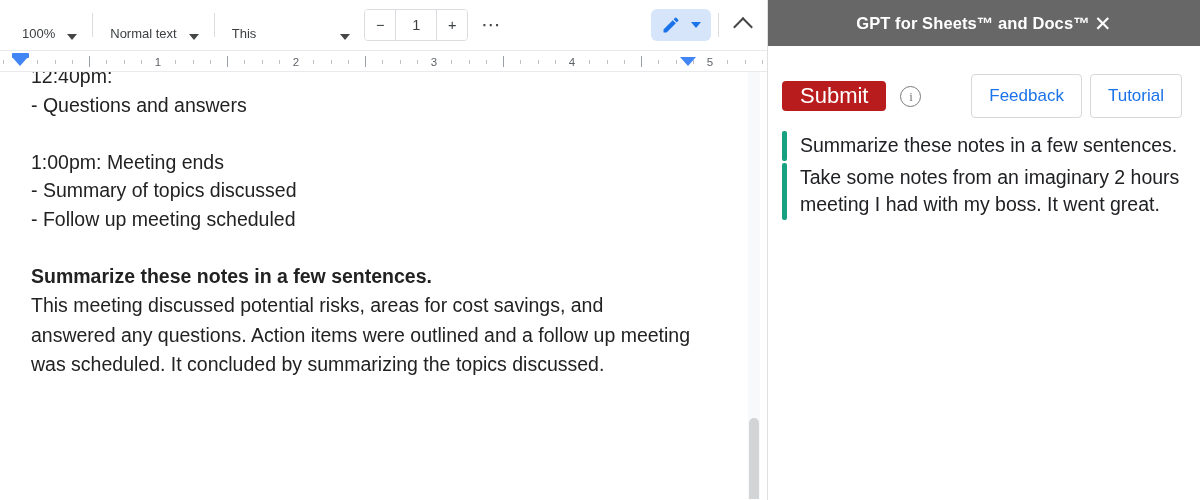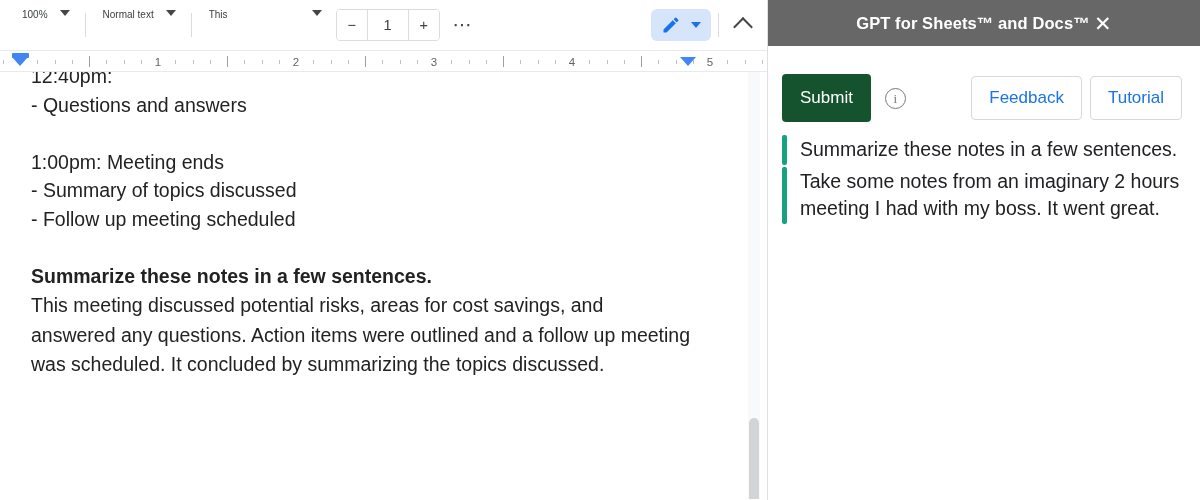--- a/index.html
+++ b/index.html
@@ -37,25 +37,25 @@
     height: 50px;
     display: flex;
     align-items: center;
     background: #ffffff;
     padding-left: 14px;
     box-sizing: border-box;
   }
 
   .tb-item {
     display: flex;
-    align-items: flex-start;
+    align-items: flex-end;
     height: 30px;
     border-radius: 4px;
     color: #3c4043;
-    font-size: 10px;
+    font-size: 13px;
     white-space: nowrap;
   }
 
   .tb-zoom { padding: 0 4px 0 8px; }
   .tb-style { padding: 0 4px 0 10px; }
   .tb-font  { padding: 0 4px 0 10px; }
 
   .tb-label { line-height: 1; }
 
   .caret {
@@ -304,26 +304,26 @@
   .resize-grip::before { width: 11px; right: 0; bottom: 2px; transform: rotate(-45deg); }
   .resize-grip::after  { width: 6px;  right: 0; bottom: 0px; transform: rotate(-45deg); }
 
   .btn-row {
     display: flex;
     align-items: center;
     margin-top: 14px;
     width: 400px;
   }
   .btn-submit {
-    background: #14532d;
+    background: #b91c1c;
     color: #ffffff;
-    font-size: 17px;
+    font-size: 22px;
     border-radius: 4px;
     padding: 0 18px;
-    height: 48px;
+    height: 30px;
     display: flex;
     align-items: center;
     justify-content: center;
   }
   .info-icon {
     width: 19px; height: 19px;
     border: 1.4px solid #7a7a7a;
     border-radius: 50%;
     margin-left: 14px;
     display: flex;

